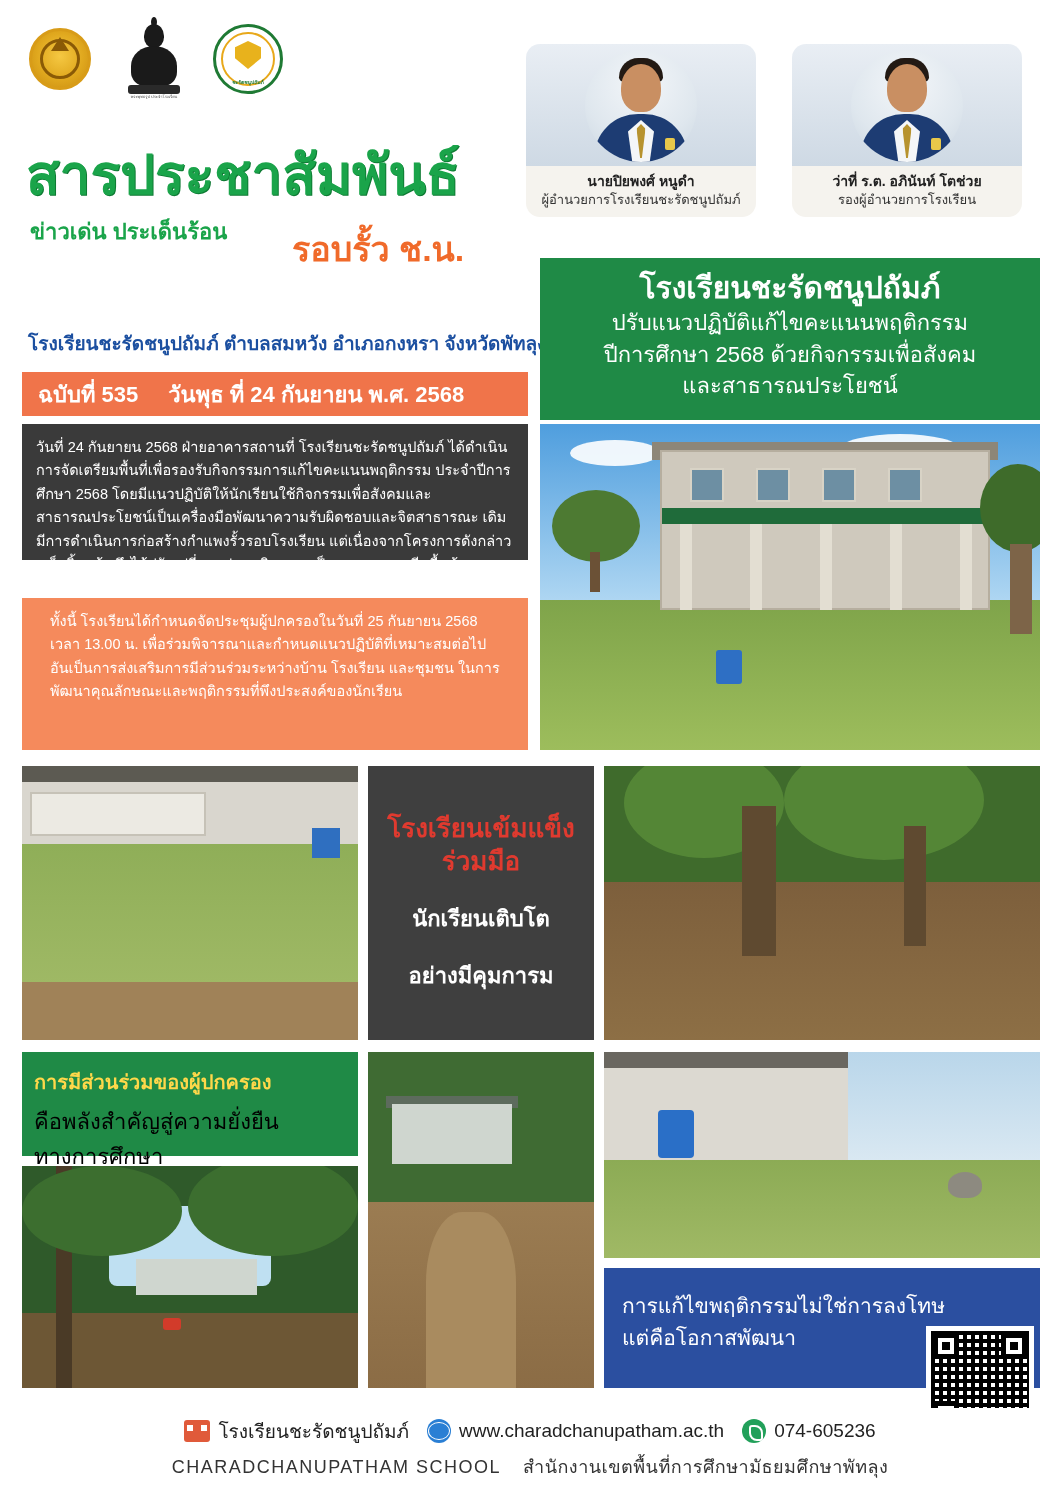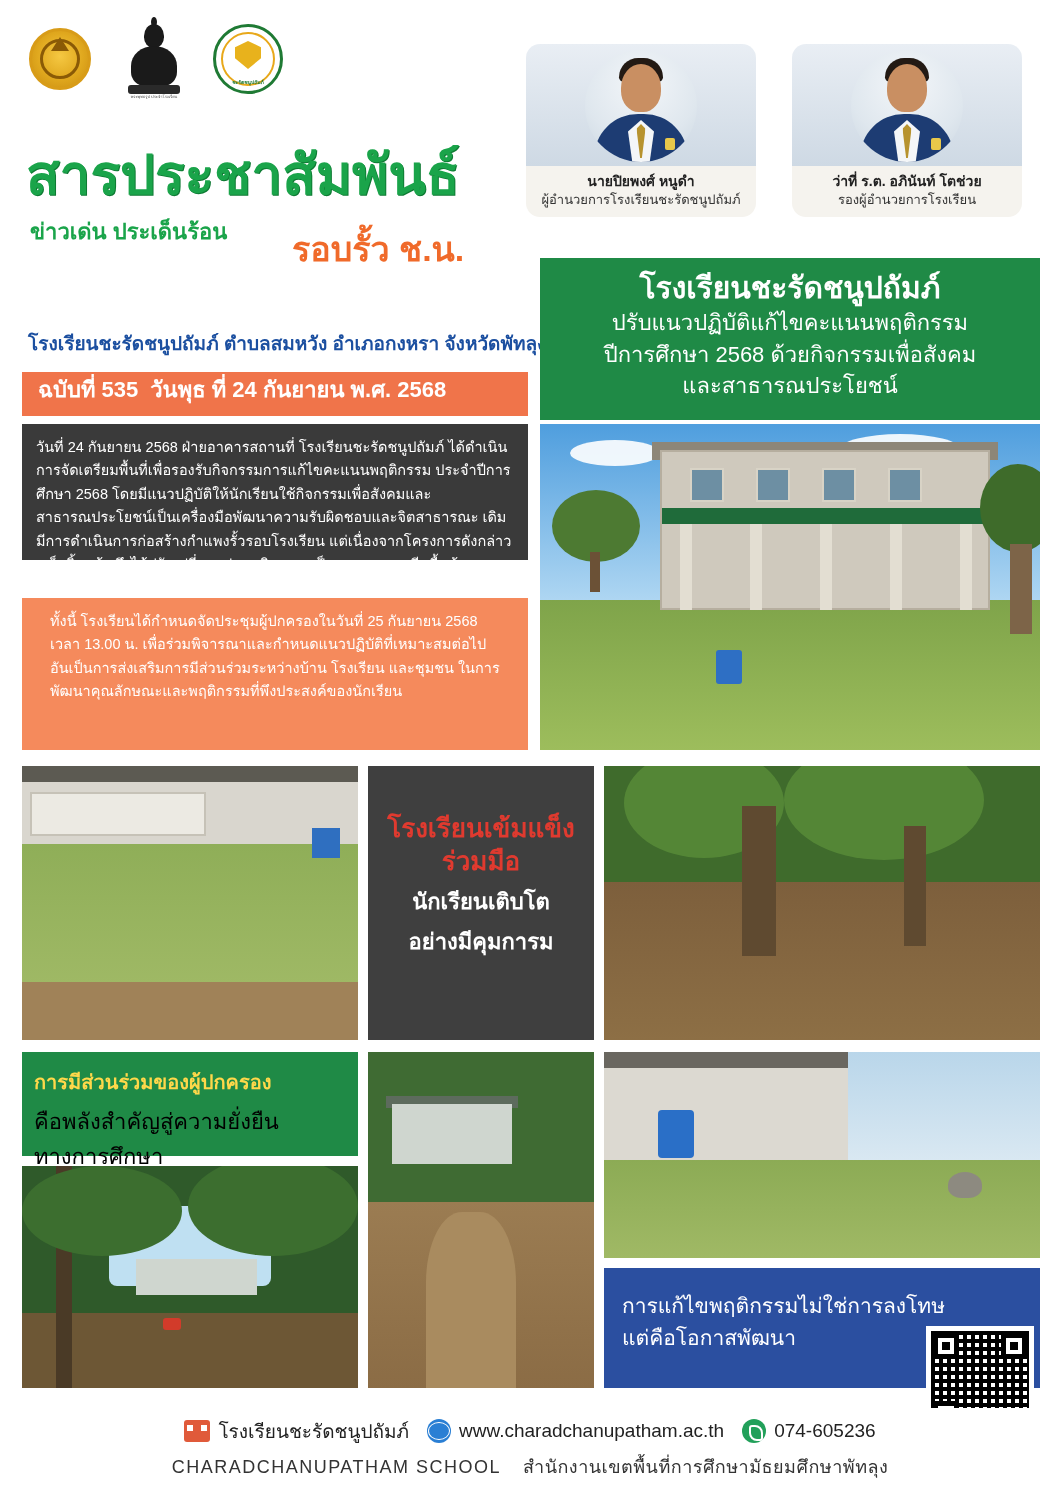--- a/index.html
+++ b/index.html
@@ -104,21 +104,21 @@
   .pc-name { font-size:14px; color:#222; font-weight:bold; }
   .pc-role { font-size:13px; color:#333; }
 
   
   .school-line {
     position:absolute; left:28px; top:328px;
     font-size:19px; font-weight:bold; color:#1b4fa0;
   }
   .issue-bar {
     position:absolute; left:22px; top:372px; width:506px; height:44px;
-    background:#f0744a; display:flex; align-items:flex-start; gap:12px;
+    background:#f0744a; display:flex; align-items:center; gap:30px;
     padding-left:16px; color:#fff; font-size:22px; font-weight:bold;
   }
   .dark-box {
     position:absolute; left:22px; top:424px; width:506px; height:136px;
     background:#3a3a3a; color:#fff; padding:12px 14px;
     font-size:14.5px; line-height:1.62;
   }
   .orange-box {
     position:absolute; left:22px; top:598px; width:506px; height:152px;
     background:#f58a5c; color:#fff; padding:12px 28px;
@@ -188,21 +188,21 @@
   #photo-forest .trunkbig{position:absolute;left:10%;top:0;width:16px;height:100%;background:#4a3a26;}
   #photo-forest .leaf{position:absolute;border-radius:50%;background:#3c6e2f;}
   #photo-forest .red{position:absolute;left:42%;bottom:26%;width:18px;height:12px;background:#d23b2a;border-radius:3px;}
 
   
   #panel-parent {
     position:absolute; left:368px; top:766px; width:226px; height:274px;
     background:#3f3f3f; color:#fff; text-align:center; padding-top:46px;
   }
   .pp-l1 { color:#e03a2f; font-size:26px; font-weight:bold; line-height:1.25; }
-  .pp-l2 { color:#fff; font-size:22px; font-weight:bold; line-height:1.35; margin-top:10px; }
+  .pp-l2 { color:#fff; font-size:22px; font-weight:bold; line-height:1.35; margin-top:27px; }
 
   #panel-participation {
     position:absolute; left:22px; top:1052px; width:336px; height:104px;
     background:#1f8a46; color:#fff; padding:14px 12px 0;
   }
   .par-l1 { color:#ffd84a; font-size:20px; font-weight:bold; }
   .par-l2 { color:#000000; font-size:22px; margin-top:6px; }
 
   #panel-behavior {
     position:absolute; left:604px; top:1268px; width:436px; height:120px;

